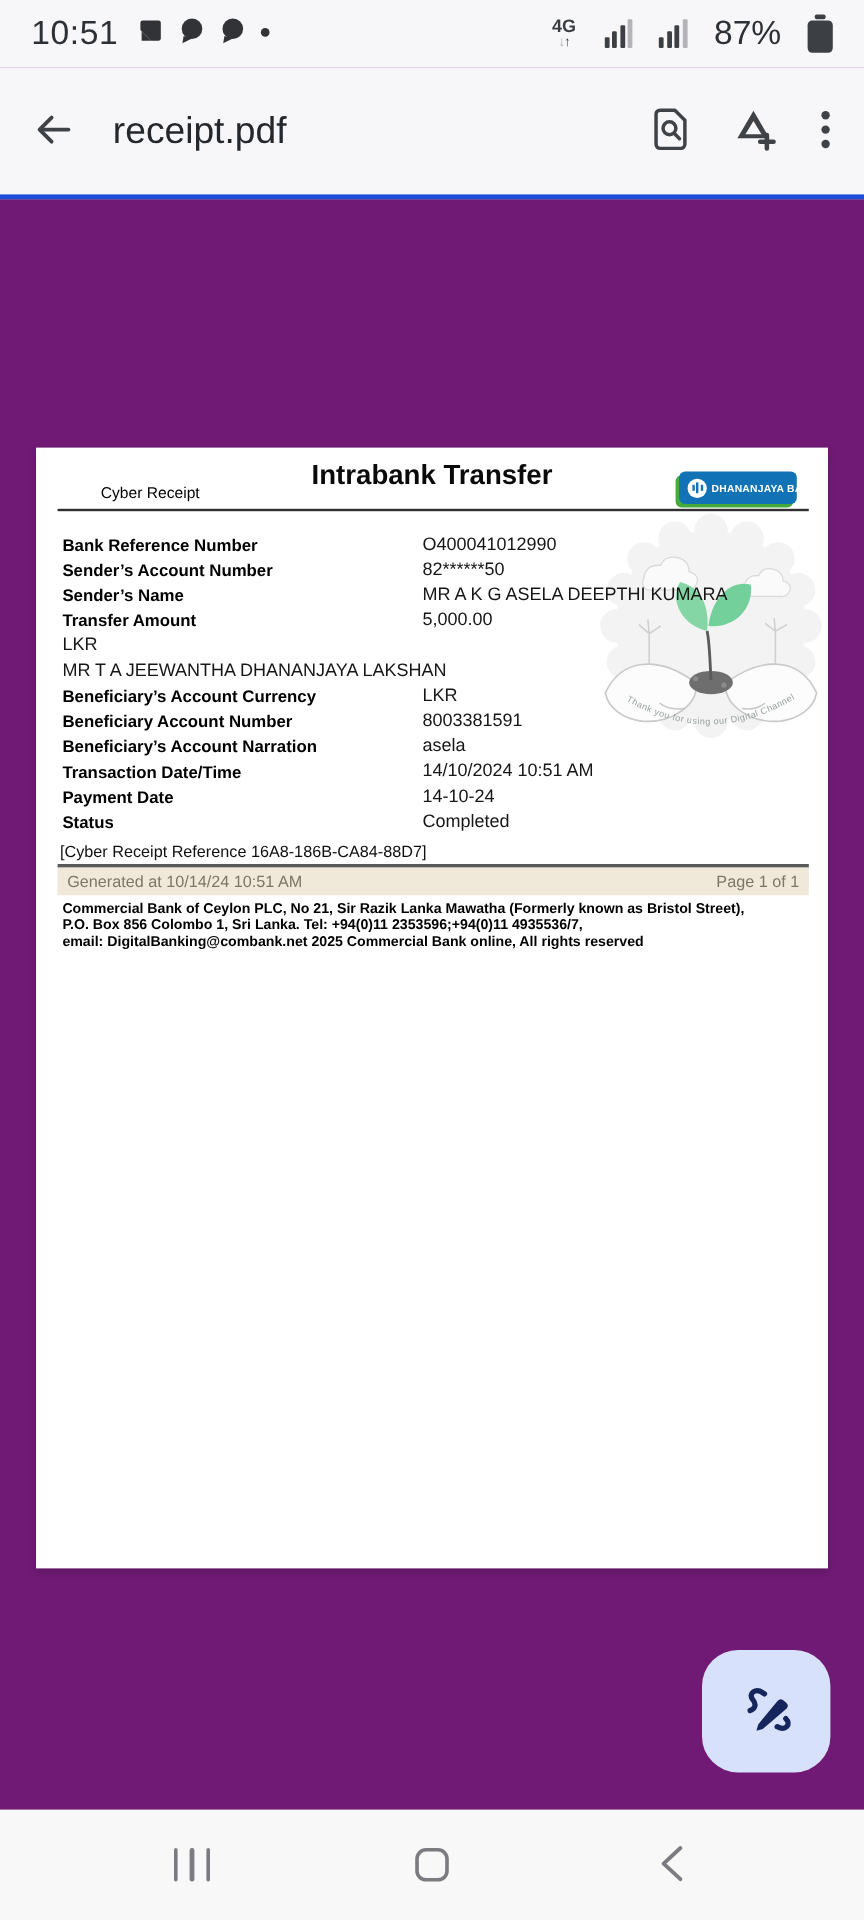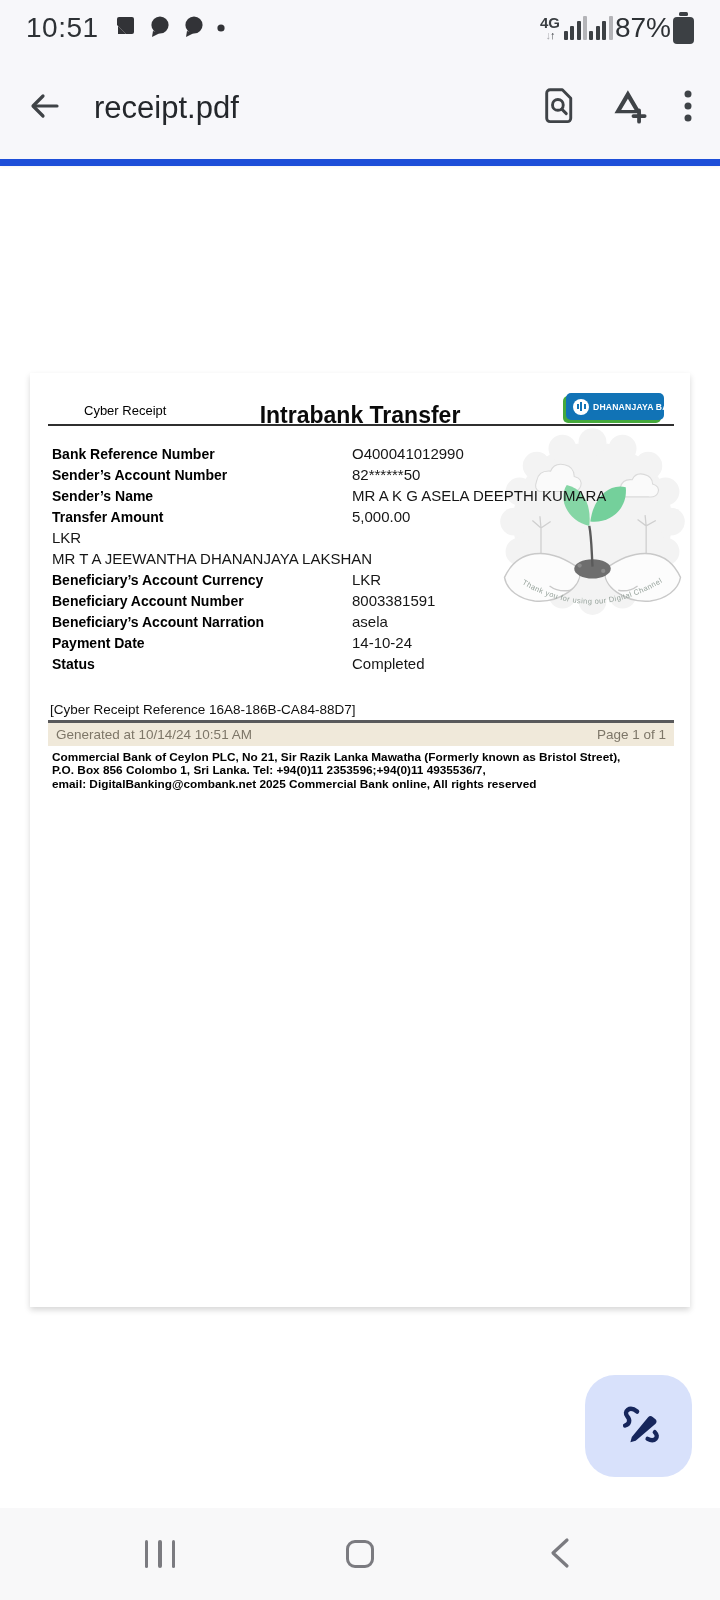--- a/index.html
+++ b/index.html
@@ -1,50 +1,50 @@
 <!DOCTYPE html>
 <html><head>
 <meta charset="utf-8">
 <style>
   * { margin:0; padding:0; box-sizing:border-box; }
   body { font-family:"Liberation Sans", sans-serif; background:#555; }
-  .screen { position:relative; width:720px; height:1600px; background:#ffffff; overflow:hidden; margin:0 auto; }
+  .screen { position:relative; width:720px; height:1600px; background:#701a75; overflow:hidden; margin:0 auto; }
 
   
   .status-bar { position:absolute; top:0; left:0; width:720px; height:56px;
     background:#f7f7fa; display:flex; align-items:center; padding:0 26px; z-index:5; }
   .sb-time { font-size:28px; color:#2d3135; letter-spacing:0.5px; }
   .sb-left-icons { display:flex; align-items:center; gap:11px; margin-left:16px; }
-  .sb-right { margin-left:auto; display:flex; align-items:center; gap:2px; }
+  .sb-right { margin-left:auto; display:flex; align-items:center; gap:22px; }
   .sb-net { display:flex; flex-direction:column; align-items:center; line-height:1; margin-right:2px; }
   .sb-net-label { font-size:15px; font-weight:bold; color:#3a3e42; }
   .sb-net-arrows { font-size:11px; color:#3a3e42; letter-spacing:-1px; }
   .sb-net-arrows .dim { color:#a9a9ad; }
   .sb-bars { display:flex; align-items:flex-end; gap:2.5px; height:24px; }
   .sb-bars i { display:block; width:4px; background:#3c4044; border-radius:1px; }
   .sb-bars i.b1{height:9px} .sb-bars i.b2{height:14px} .sb-bars i.b3{height:19px}
   .sb-bars i.b4{height:24px; background:#b4b4b8;}
   .sb-batt-pct { font-size:28px; color:#2d3135; }
   .sb-batt { width:21px; height:32px; position:relative; }
   .sb-batt .cap { position:absolute; top:0; left:6px; width:9px; height:4px; background:#3c4044; border-radius:1.5px; }
   .sb-batt .body { position:absolute; top:5px; left:0; width:21px; height:27px; background:#3c4044; border-radius:4px; }
 
   
   .app-bar { position:absolute; top:56px; left:0; width:720px; height:110px;
     background:#f7f7fa; display:flex; align-items:center; padding:0 26px;
-    border-bottom:7px solid #1d4ed8; box-shadow:0 1px 3px rgba(0,0,0,0.05); z-index:4; }
+    border-bottom:4px solid #1d4ed8; box-shadow:0 1px 3px rgba(0,0,0,0.05); z-index:4; }
   .ab-title { font-size:31px; color:#24272b; margin-left:30px; }
   .ab-actions { margin-left:auto; display:flex; align-items:center; gap:34px; }
   .icon-btn { background:none; border:none; padding:0; cursor:pointer; display:flex; align-items:center; justify-content:center; }
 
   
   .page { position:absolute; left:30px; top:373px; width:660px; height:934px;
     background:#ffffff; box-shadow:0 3px 6px rgba(0,0,0,0.16); z-index:1; }
   .doc-label { position:absolute; left:54px; top:30px; font-size:13px; color:#000; z-index:2; }
-  .doc-title { position:absolute; left:0; top:29px; width:100%; text-align:center;
+  .doc-title { position:absolute; left:0; top:9px; width:100%; text-align:center;
     font-size:23px; font-weight:bold; color:#0a0a0a; z-index:2; }
   .bank-logo { position:absolute; right:26px; top:20px; width:98px; height:27px;
     background:#1173b6; border-radius:5px; display:flex; align-items:center; padding:0 7px;
     box-shadow:-3px 3px 0 #45a93c; z-index:2; }
   .bl-mark { width:16px; height:16px; background:#fff; border-radius:50%;
     display:flex; align-items:center; justify-content:center; gap:1.5px; flex:0 0 auto; }
   .bl-mark i { display:block; width:2px; background:#1173b6; }
   .bl-mark i.m1{height:5px} .bl-mark i.m2{height:9px} .bl-mark i.m3{height:5px}
   .bl-text { color:#fff; font-size:8.6px; font-weight:bold; letter-spacing:0.2px; margin-left:4px; white-space:nowrap; }
   .hdr-divider { position:absolute; left:18px; right:16px; top:51px; border-top:2.5px solid #2f2f2f; z-index:2; }
@@ -264,20 +264,24 @@
       </div>
       <div class="field-row">
         <div class="f-label">Beneficiary Account Number</div>
         <div class="f-value">8003381591</div>
       </div>
       <div class="field-row">
         <div class="f-label">Beneficiary’s Account Narration</div>
         <div class="f-value">asela</div>
       </div>
       <div class="field-row">
+        <div class="f-label">Transaction Date/Time</div>
+        <div class="f-value">14/10/2024 10:51 AM</div>
+      </div>
+      <div class="field-row">
         <div class="f-label">Payment Date</div>
         <div class="f-value">14-10-24</div>
       </div>
       <div class="field-row">
         <div class="f-label">Status</div>
         <div class="f-value">Completed</div>
       </div>
     </div>
 
     <div class="reference-line">[Cyber Receipt Reference 16A8-186B-CA84-88D7]</div>

